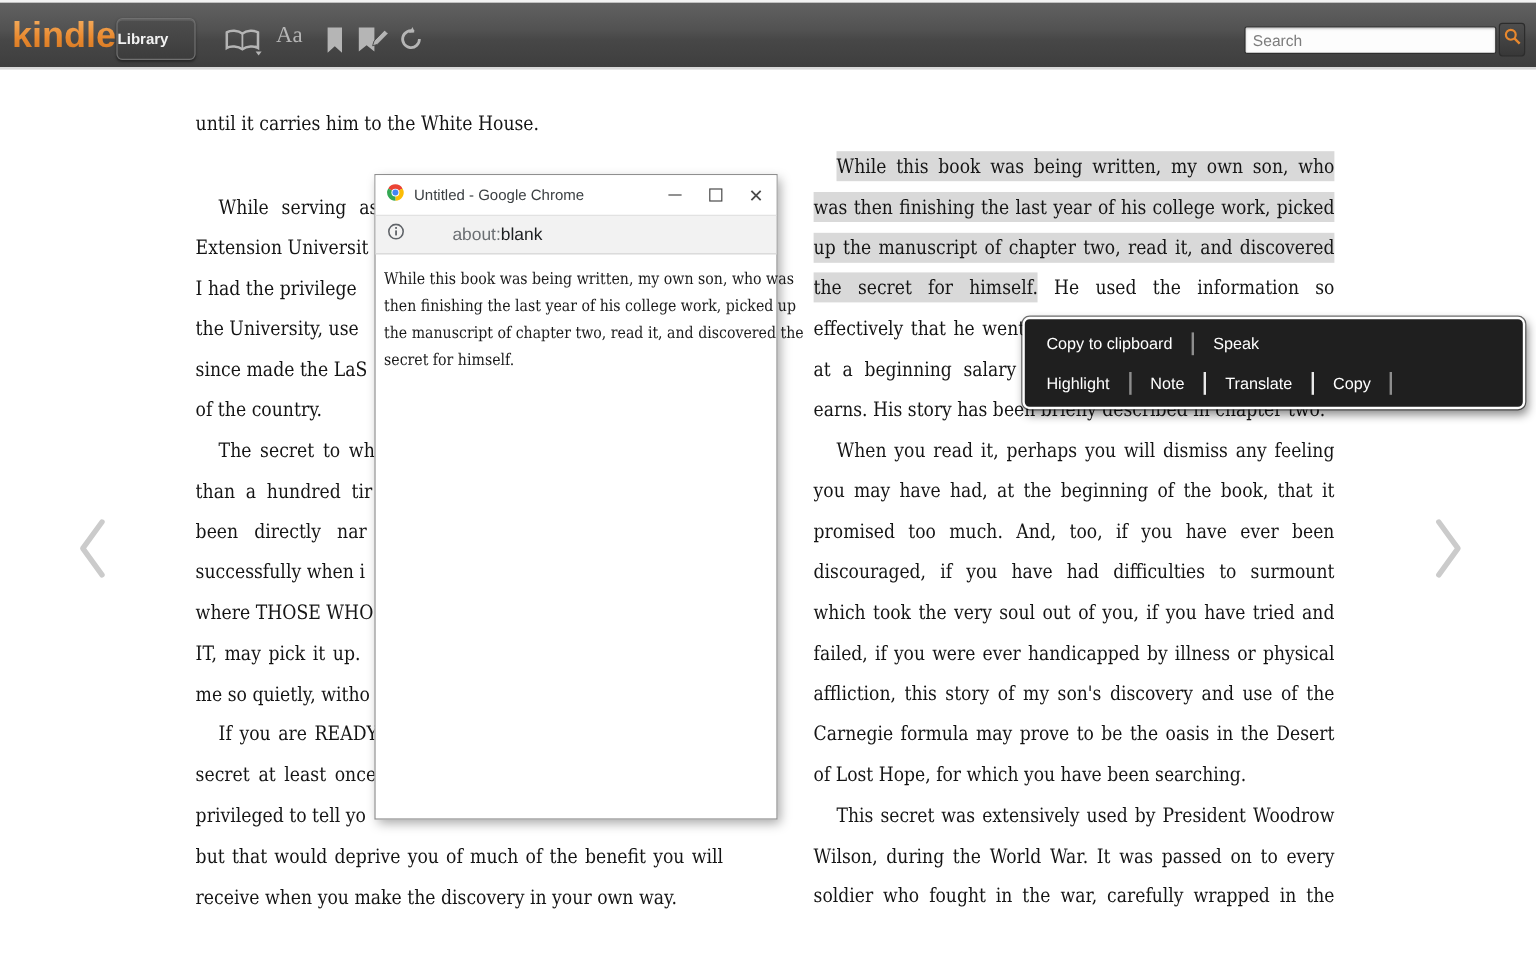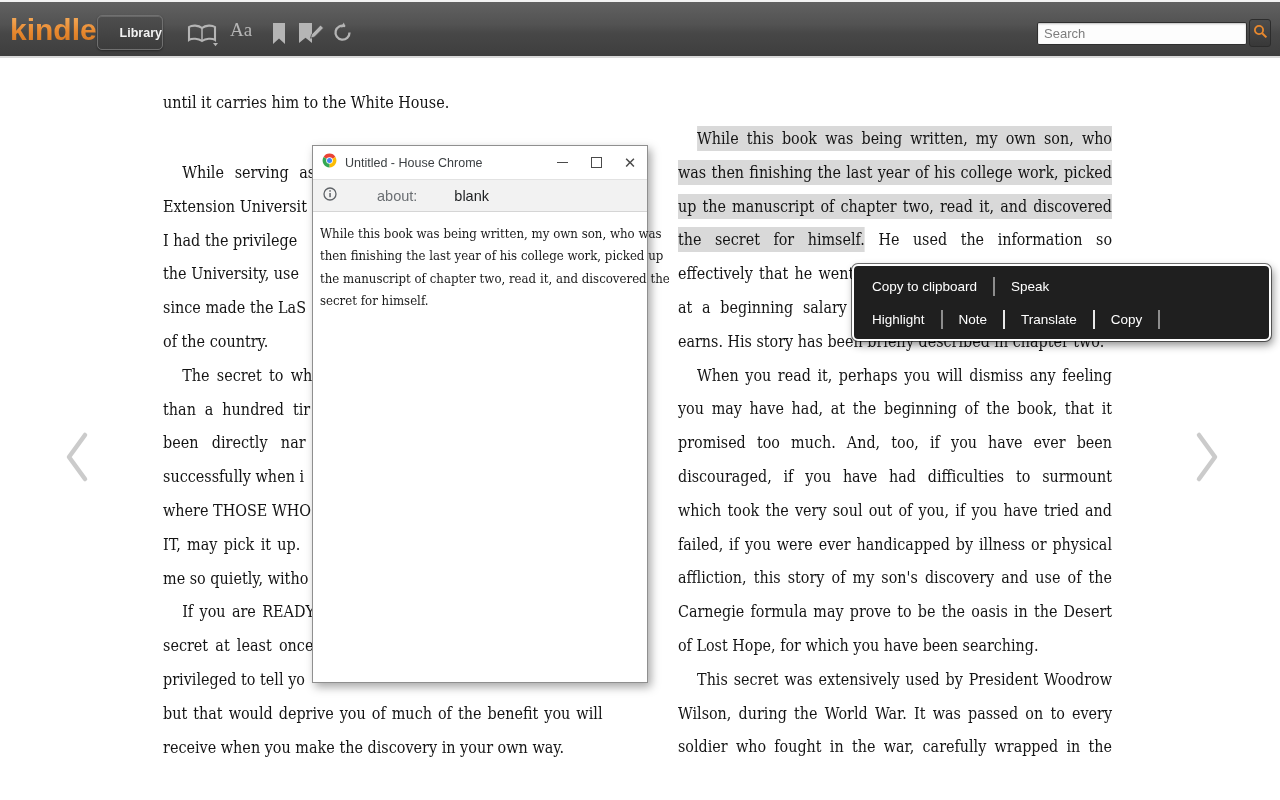--- a/index.html
+++ b/index.html
@@ -11,21 +11,21 @@
     background:linear-gradient(180deg,#616161 0%,#525252 42%,#474747 58%,#3e3e3e 100%);
     border-top:2px solid #f2f2f2;border-bottom:2px solid #d9d9d9;box-sizing:border-box;}
   .logo{position:absolute;left:10px;top:11px;font:700 30px "Liberation Sans",sans-serif;
     letter-spacing:0px;color:#ef9434;
     background:linear-gradient(180deg,#f7b264 0%,#e8882e 55%,#cf7420 100%);
     -webkit-background-clip:text;background-clip:text;-webkit-text-fill-color:transparent;}
   .lib-btn{position:absolute;left:97px;top:13px;width:64px;height:33px;border-radius:5px;
     background:linear-gradient(180deg,#4e4e4e,#3c3c3c);border:1px solid #707070;
     box-shadow:inset 0 1px 0 rgba(255,255,255,.15),0 1px 2px rgba(0,0,0,.4);
     color:#f2f2f2;font:700 12.5px "Liberation Sans",sans-serif;display:flex;
-    align-items:center;justify-content:flex-end;cursor:pointer;}
+    align-items:center;justify-content:flex-start;cursor:pointer;}
   .tb-icon{position:absolute;top:20px;display:inline-flex;align-items:center;justify-content:flex-end;cursor:pointer;}
   .tb-aa{color:#b5b5b5;font:400 19px "Liberation Serif",serif;top:17px;}
   
   .search-box{position:absolute;left:1037px;top:20px;width:210px;height:23px;background:#fdfdfd;
     border:1px solid #2f2f2f;border-radius:2px;box-sizing:border-box;
     font:13px "Liberation Sans",sans-serif;color:#333;padding:0 6px;outline:none;
     box-shadow:inset 0 1px 2px rgba(0,0,0,.25);}
   .search-box::placeholder{color:#7d7d7d;}
   .search-btn{position:absolute;left:1249px;top:17px;width:22px;height:28px;border-radius:3px;
     background:linear-gradient(180deg,#4d4d4d,#383838);border:1px solid #2c2c2c;
@@ -51,21 +51,21 @@
   .cw-title{height:33px;display:flex;align-items:center;padding-left:9px;background:#fff;}
   .cw-title-text{font:12.5px "Liberation Sans",sans-serif;color:#3c4043;margin-left:8px;flex:1;}
   .cw-ctl{width:34px;height:33px;display:flex;align-items:center;justify-content:center;
     color:#4a4a4a;cursor:pointer;}
   .cw-min{width:11px;height:1.4px;background:#4a4a4a;display:inline-block;}
   .cw-max{width:9px;height:9px;border:1.4px solid #4a4a4a;display:inline-block;}
   .cw-close{font:15px "DejaVu Sans",sans-serif;color:#4a4a4a;}
   .cw-url{height:31px;background:#f2f2f2;border-top:1px solid #e2e2e2;border-bottom:1px solid #d5d5d5;
     display:flex;align-items:center;padding-left:10px;}
   .cw-urltext{font:14.5px "Liberation Sans",sans-serif;margin-left:9px;}
-  .cw-urltext .pre{color:#6b6f73;margin-left:31px;} .cw-urltext .main{color:#1d1f21;margin-left:37px;}
+  .cw-urltext .pre{color:#6b6f73;margin-left:31px;} .cw-urltext .main{color:#1d1f21;}
   .cw-text{position:absolute;left:7px;top:76px;width:375px;transform:scaleX(0.873);transform-origin:0 0;}
   .cwline{white-space:nowrap;font:13.5px/22.4px "DejaVu Serif","Liberation Serif",serif;color:#1a1a1a;}
 
   
   #ctxmenu{position:absolute;left:852px;top:264px;width:419px;height:77px;background:#1f1f1f;
     border:2px solid #fff;border-radius:6px;box-shadow:0 0 0 1px rgba(0,0,0,.55),2px 4px 8px rgba(0,0,0,.45);
     z-index:10;box-sizing:border-box;color:#fff;font:13.5px "Liberation Sans",sans-serif;
     padding:4px 2px;}
   .ctx-row{display:flex;align-items:center;height:33px;}
   .mi{padding:0 16px;cursor:pointer;white-space:nowrap;}
@@ -186,21 +186,21 @@
       <span>
         <svg width="15" height="15" viewBox="0 0 24 24">
           <circle cx="12" cy="12" r="11.5" fill="#fff"></circle>
           <path d="M12,12 L2.47,6.5 A11,11 0 0 1 21.53,6.5 Z" fill="#ea4335"></path>
           <path d="M12,12 L21.53,6.5 A11,11 0 0 1 12,23 Z" fill="#fbbc05"></path>
           <path d="M12,12 L12,23 A11,11 0 0 1 2.47,6.5 Z" fill="#34a853"></path>
           <circle cx="12" cy="12" r="5.3" fill="#fff"></circle>
           <circle cx="12" cy="12" r="4" fill="#4285f4"></circle>
         </svg>
       </span>
-      <span class="cw-title-text">Untitled - House Chrome</span>
+      <span class="cw-title-text">Untitled - Google Chrome</span>
       <span class="cw-ctl">
           <span class="cw-min"></span>
         </span>
       <span class="cw-ctl">
           <span class="cw-max"></span>
         </span>
       <span class="cw-ctl">
           <span class="cw-close">✕</span>
         </span>
     </div>

